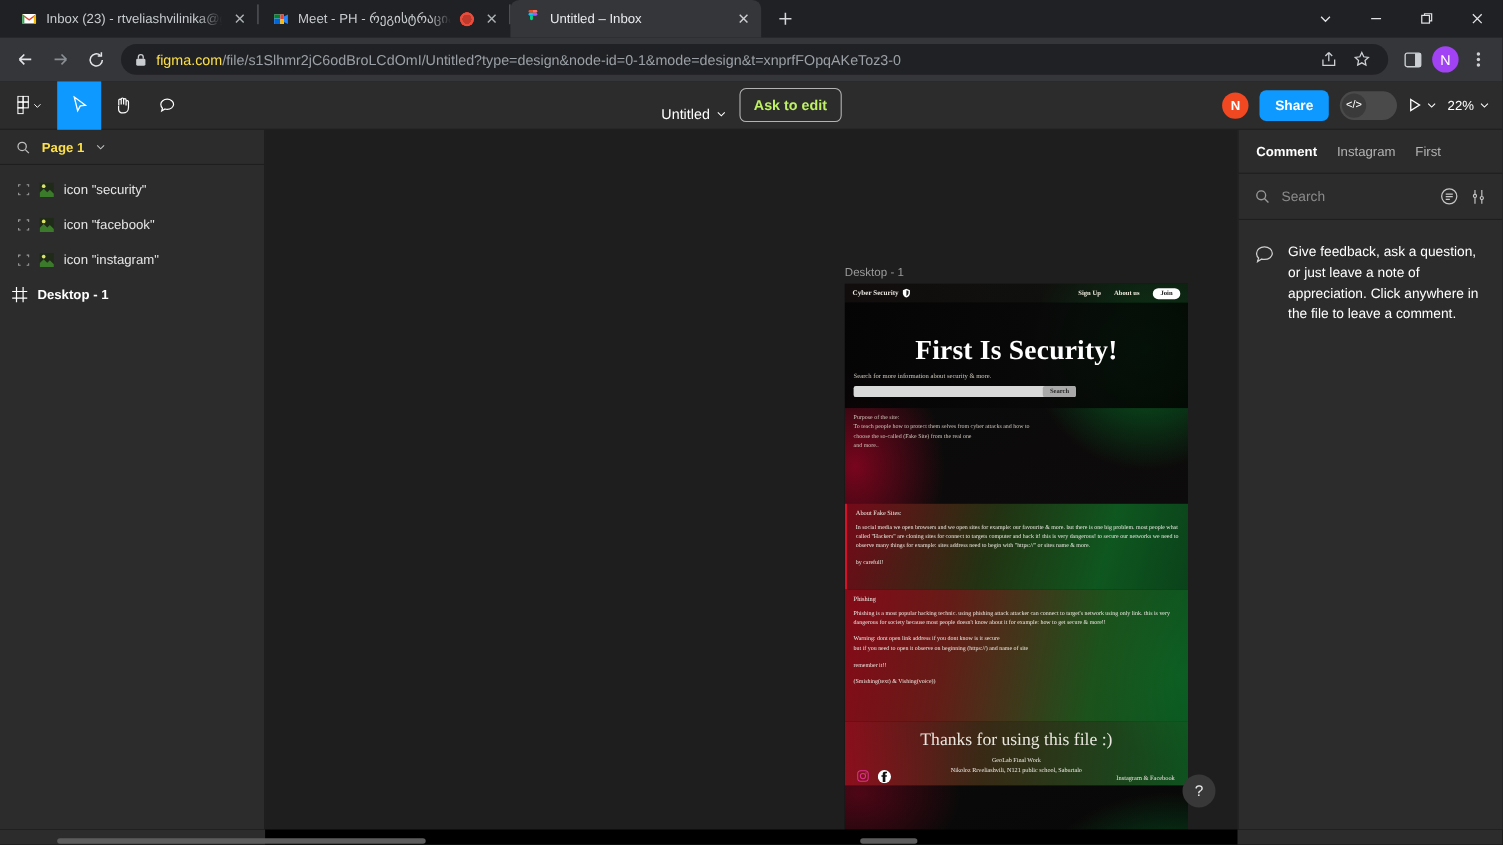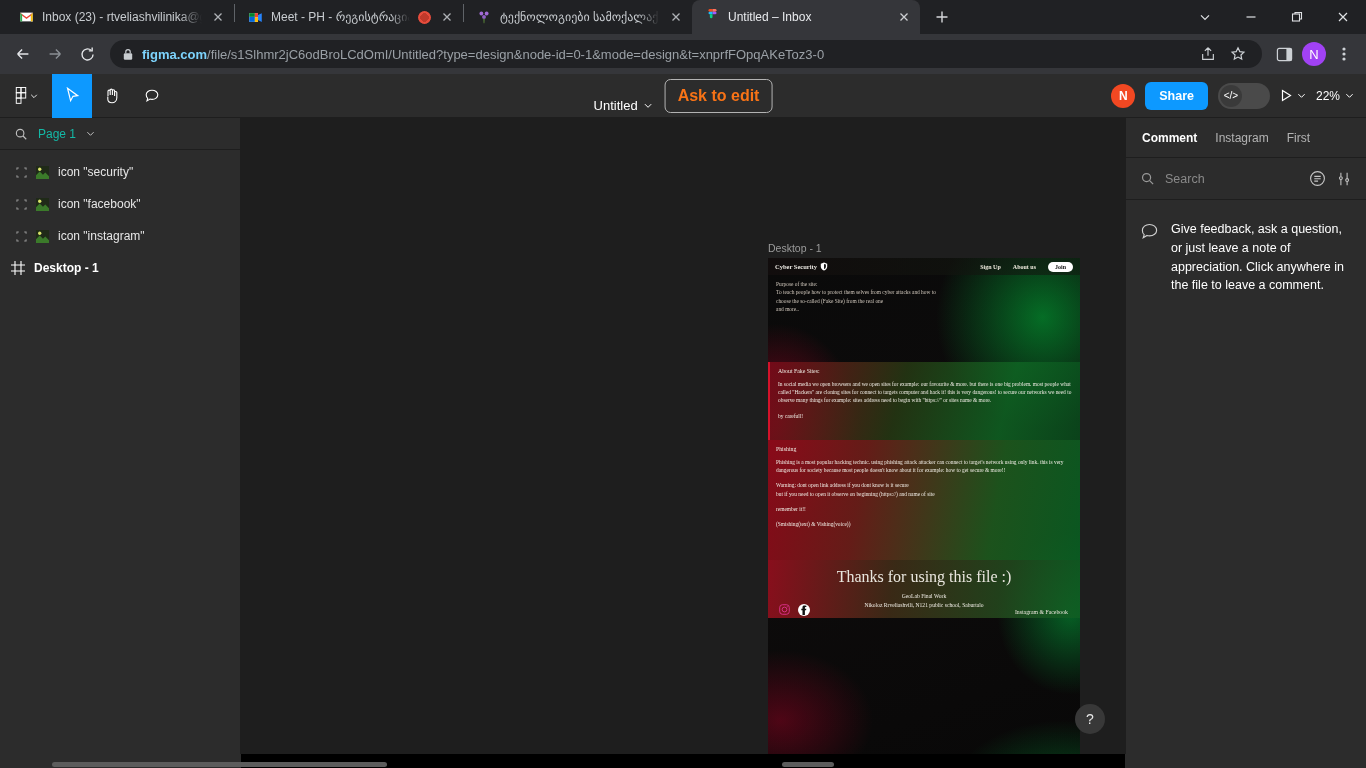--- a/index.html
+++ b/index.html
@@ -45,57 +45,57 @@
     height: 40px; background: #35363a; display: flex; align-items: center;
     gap: 2px; padding: 0 8px; flex: none;
   }
   .navbtn { width: 30px; height: 30px; display: flex; align-items: center; justify-content: center;
     color: #e3e5e8; border-radius: 50%; }
   .omnibox {
     flex: 1; height: 28px; background: #202124; border-radius: 14px; display: flex;
     align-items: center; gap: 8px; padding: 0 10px 0 12px; margin: 0 6px; min-width: 0;
   }
   .omnibox .urltext { font-size: 13px; color: #9aa0a6; white-space: nowrap; overflow: hidden; text-overflow: clip; }
-  .omnibox .urltext b { color: #7dd3fc; font-weight: 700; }
+  .omnibox .urltext b { color: #fde047; font-weight: 400; }
   .omni-right { display: flex; align-items: center; gap: 2px; margin-left: auto; }
   .tbicon { width: 28px; height: 28px; display: flex; align-items: center; justify-content: center; color: #cdd1d5; }
   .avatar-chrome { width: 24px; height: 24px; border-radius: 50%; background: #a142f4;
     color: #fff; font-size: 13px; display: flex; align-items: center; justify-content: center; margin: 0 2px; }
 
   
   .figma { flex: 1; display: flex; flex-direction: column; background: #2c2c2c; min-height: 0; }
 
   .f-toolbar { height: 44px; background: #2c2c2c; display: flex; align-items: center;
     border-bottom: 1px solid #1e1e1e; flex: none; position: relative; }
   .f-logo-wrap { width: 52px; height: 44px; display: flex; align-items: center; justify-content: center; gap: 3px; color: #fff; }
   .f-tool { width: 40px; height: 44px; display: flex; align-items: center; justify-content: center; color: #fff; }
   .f-tool.active { background: #0d99ff; }
   .f-center { position: absolute; left: 50%; transform: translateX(-50%); display: flex; align-items: flex-end; gap: 12px; }
   .f-filename { color: #fff; font-size: 13px; display: flex; align-items: center; gap: 6px; }
-  .f-ask { border: 1px solid #b3b3b3; color: #f97316; font-size: 16px; font-weight: bold;
+  .f-ask { border: 1px solid #b3b3b3; color: #bef264; font-size: 13px; font-weight: bold;
     border-radius: 6px; padding: 7px 12px; background: transparent; }
   .f-right { margin-left: auto; display: flex; align-items: center; gap: 10px; padding-right: 12px; }
   .f-avatar { width: 24px; height: 24px; border-radius: 50%; background: #f24822; color: #fff;
     font-size: 12px; font-weight: bold; display: flex; align-items: center; justify-content: center; }
   .f-share { background: #0d99ff; color: #fff; font-size: 12.5px; font-weight: bold;
     border-radius: 6px; padding: 7px 14px; text-align: center; }
   .f-devtoggle { width: 52px; height: 26px; border-radius: 13px; background: #4a4a4a;
     display: flex; align-items: center; padding: 2px; }
   .f-devknob { width: 22px; height: 22px; border-radius: 50%; background: #3a3a3a;
     display: flex; align-items: center; justify-content: center; color: #fff; font-size: 10px; }
   .f-zoom { color: #fff; font-size: 12px; display: flex; align-items: center; gap: 5px; }
   .f-play { color: #fff; display: flex; align-items: center; gap: 5px; }
 
   .f-body { flex: 1; display: flex; min-height: 0; }
 
   
   .f-left { width: 241px; background: #2c2c2c; border-right: 1px solid #1e1e1e;
     display: flex; flex-direction: column; flex: none; }
   .f-pagerow { height: 32px; display: flex; align-items: center; gap: 10px; padding: 0 14px;
-    border-bottom: 1px solid #1e1e1e; color: #14b8a6; font-size: 12px; font-weight: normal; }
+    border-bottom: 1px solid #1e1e1e; color: #fde047; font-size: 12px; font-weight: bold; }
   .f-layers { padding: 6px 0; }
   .f-layer { height: 32px; display: flex; align-items: center; gap: 9px; padding: 0 8px 0 16px;
     color: #e6e6e6; font-size: 12px; }
   .f-layer .lname { white-space: nowrap; }
   .f-layer.bold .lname { font-weight: bold; color: #fff; }
 
   
   .f-canvas { flex: 1; background: #1e1e1e; position: relative; overflow: hidden; min-width: 0; }
   .frame-label { position: absolute; left: 527px; top: 124px; font-size: 10.5px; color: #9b9b9b; }
 
@@ -229,36 +229,20 @@
       <span class="tabtitle">Meet - PH - რეგისტრაცია</span>
       <span class="recdot"></span>
       <span class="tabclose">
         <svg width="16" height="16" viewBox="0 0 16 16">
             <path stroke="#c8ccd0" stroke-width="1.3" d="M4.5 4.5l7 7M11.5 4.5l-7 7"></path>
           </svg>
       </span>
     </div>
     <div class="tabsep"></div>
 
-    <div class="tab">
-      <span class="favicon">
-        <svg width="14" height="14" viewBox="0 0 16 16">
-            <circle cx="5" cy="4" r="2.2" fill="#a26bd6"></circle>
-            <circle cx="11" cy="4" r="2.2" fill="#a26bd6"></circle>
-            <circle cx="8" cy="8" r="2.2" fill="#8e5ec4"></circle>
-            <path d="M7.3 10h1.4l-.3 5h-.8z" fill="#5b8b3a"></path>
-          </svg>
-      </span>
-      <span class="tabtitle">ტექნოლოგიები სამოქალაქ</span>
-      <span class="tabclose">
-        <svg width="16" height="16" viewBox="0 0 16 16">
-            <path stroke="#c8ccd0" stroke-width="1.3" d="M4.5 4.5l7 7M11.5 4.5l-7 7"></path>
-          </svg>
-      </span>
-    </div>
 
     <div class="tab active">
       <span class="favicon">
         <svg width="11" height="16" viewBox="0 0 12 18">
           <path fill="#f24e1e" d="M3 0h3v3H3a1.5 1.5 0 010-3z"></path>
           <path fill="#ff7262" d="M6 0h3a1.5 1.5 0 010 3H6z"></path>
           <path fill="#a259ff" d="M6 3h3a1.5 1.5 0 010 3H6z"></path>
           <path fill="#1abcfe" d="M3 3h3v3H3a1.5 1.5 0 010-3z"></path>
           <path fill="#0acf83" d="M3 6h3v3a1.5 1.5 0 11-3 0z"></path>
         </svg>
@@ -537,20 +521,27 @@
                   </svg>
               </span>
             </div>
             <div class="art-navlinks">
               <span class="art-navlink">Sign Up</span>
               <span class="art-navlink">About us</span>
               <span class="art-join">Join</span>
             </div>
           </div>
 
+          <div class="art-hero">
+            <div class="art-h1">First Is Security!</div>
+            <div class="art-searchlabel">Search for more information about security &amp; more.</div>
+            <div class="art-searchrow">
+              <span class="art-searchbtn">Search</span>
+            </div>
+          </div>
 
           <div class="art-purpose">
             <div>Purpose of the site:</div>
             <div>To teach people how to protect them selves from cyber attacks and how to</div>
             <div>choose the so-called (Fake Site) from the real one</div>
             <div>and more..</div>
           </div>
           <div class="art-spacer"></div>
 
           <div class="art-section about">

